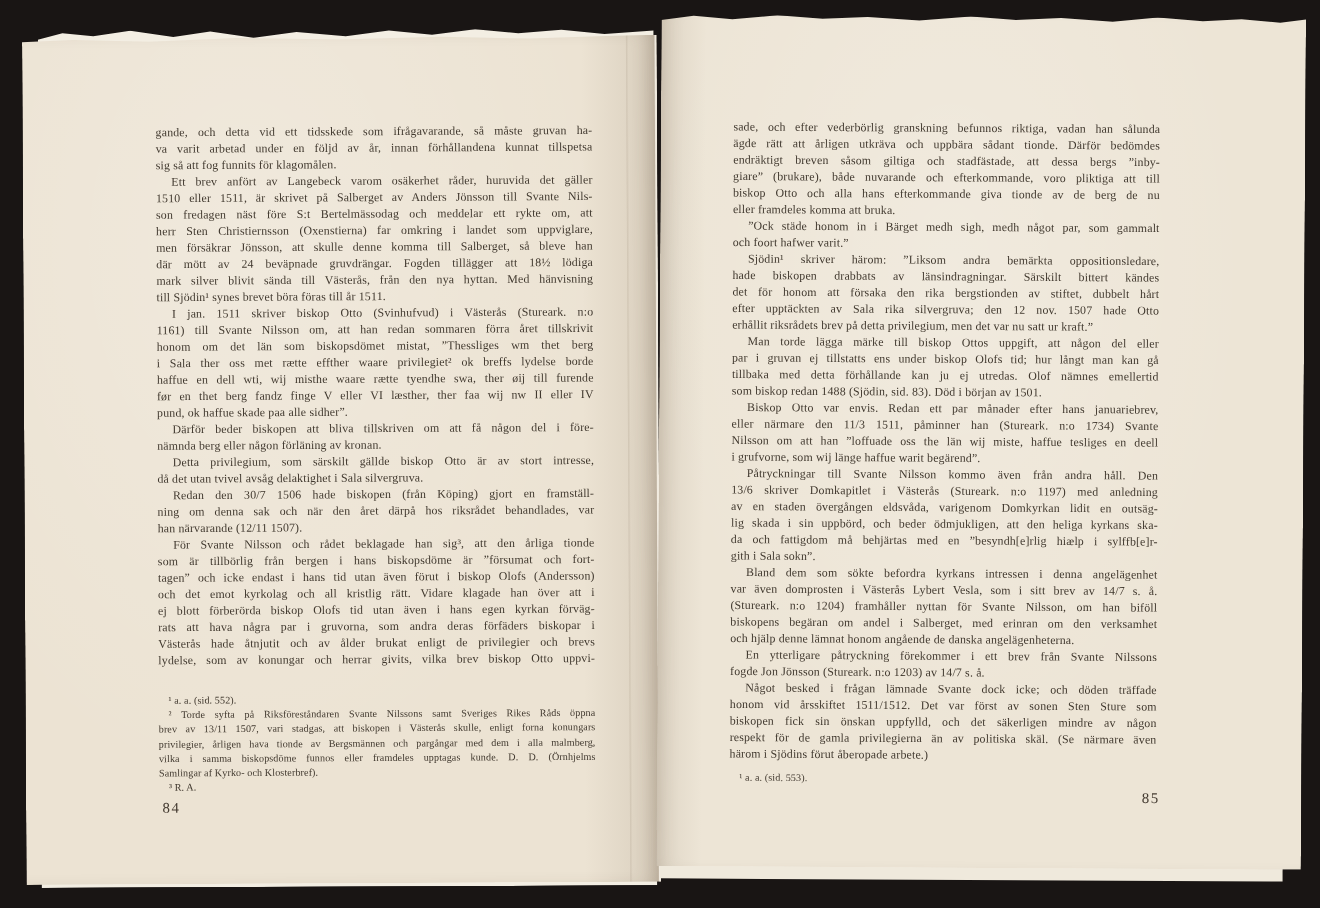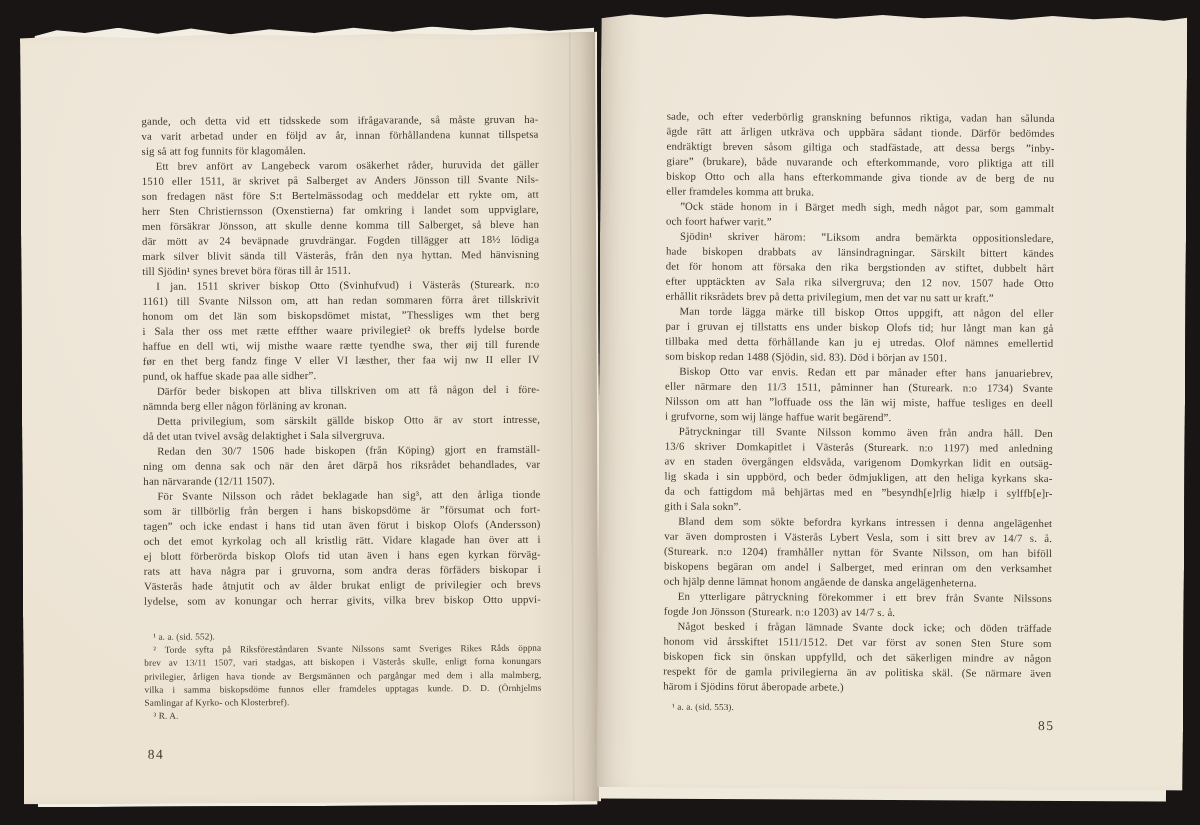--- a/index.html
+++ b/index.html
@@ -88,21 +88,21 @@
   }
   .pline.last { text-align-last: left; }
   .para.indent .pline.first { text-indent: 14px; }
   .footnotes .para.indent .pline.first { text-indent: 9px; }
   .pagenum {
     position: absolute;
     font-size: 13.5px;
     letter-spacing: 1.5px;
     color: #453c32;
   }
-  .pn-left  { left: 124px; top: 693px; margin-top: 20px; }
+  .pn-left  { left: 124px; top: 693px; }
   .pn-right { left: 441px; top: 704px; }
 </style>
 </head>
 <body>
 
 <div class="spread">
 
   <div class="under under-left"></div>
 
   <div class="page page-left">

